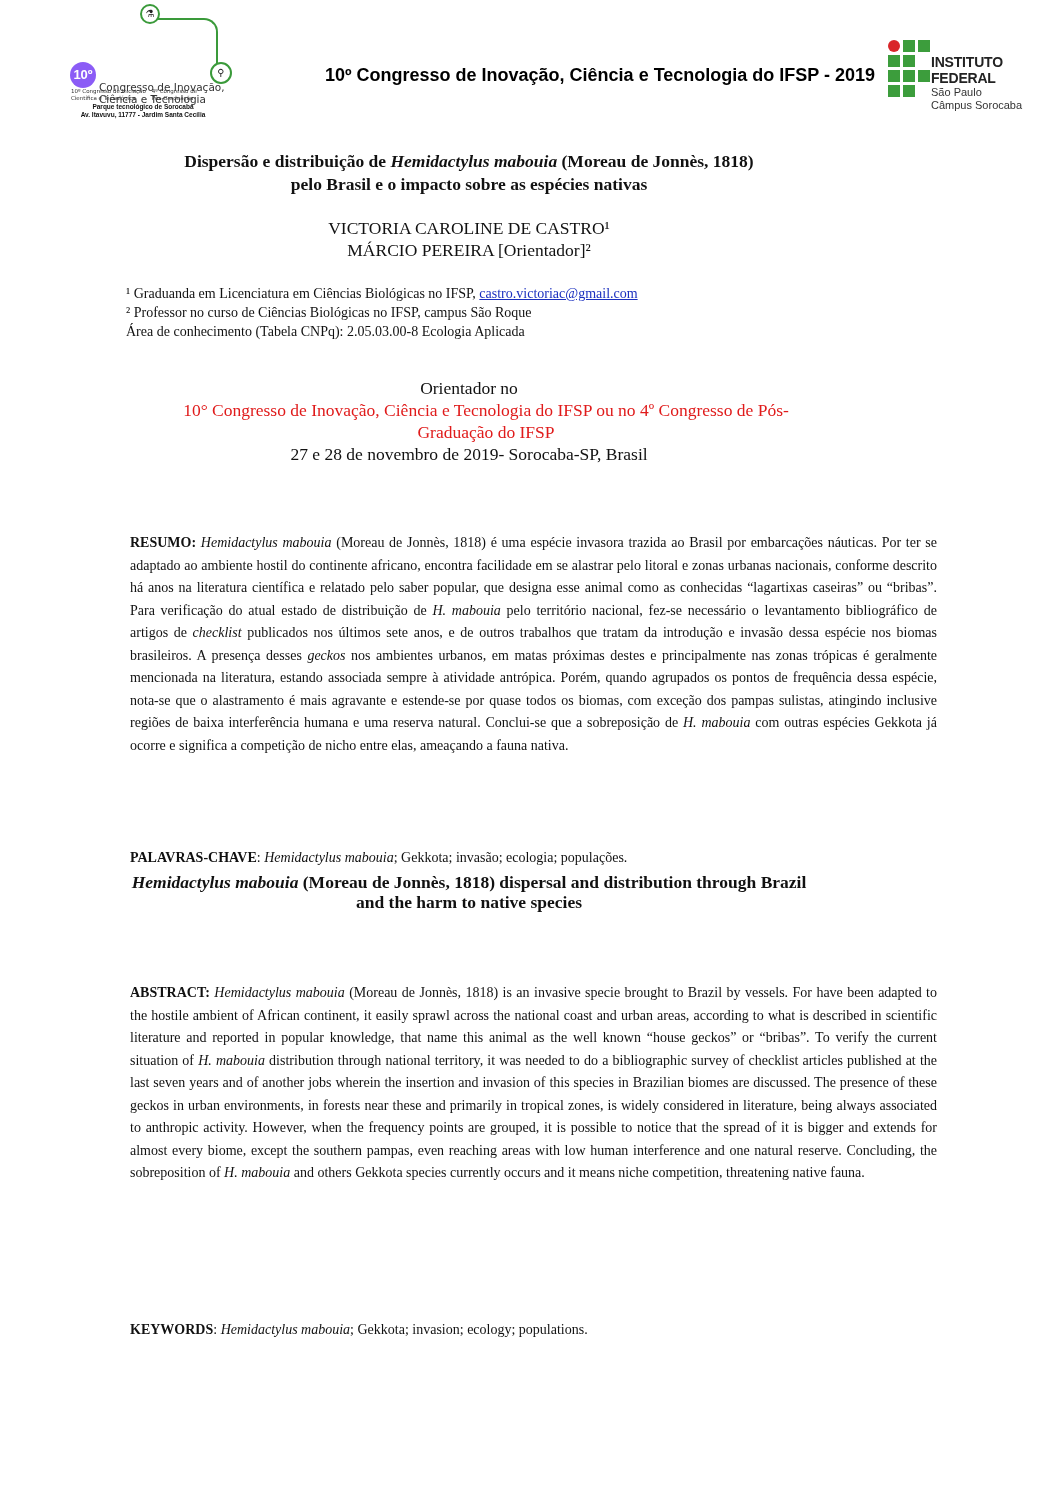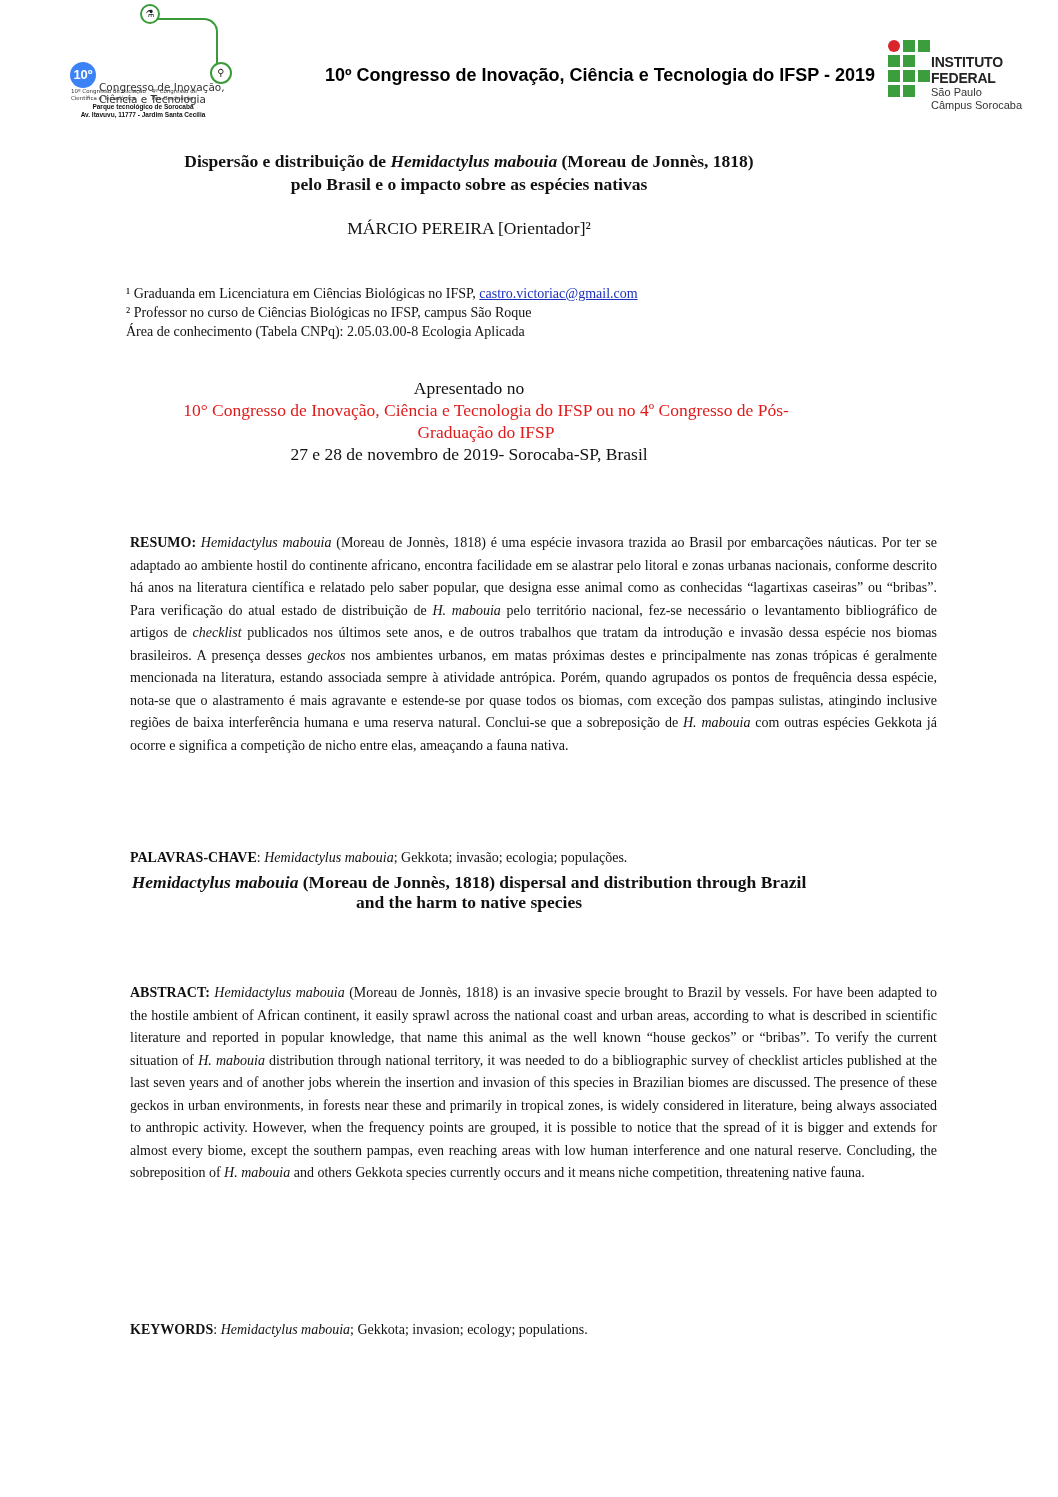--- a/index.html
+++ b/index.html
@@ -12,21 +12,21 @@
                    font-weight: bold; font-size: 40px; letter-spacing: 1px; color: #3a9a3a; line-height: 40px; }
     .conict-c { display: inline-block; width: 34px; height: 34px; border: 7px solid #3a9a3a; border-top-color: #e03030;
                 border-right-color: transparent; border-radius: 50%; box-sizing: border-box; vertical-align: -2px; margin-right: 2px; }
     .conict-circle { position: absolute; border: 2px solid #3a9a3a; border-radius: 50%; background: #fff;
                      font-family: "DejaVu Sans", sans-serif; font-size: 10px; color: #222; text-align: center; }
     .conict-circle.top { left: 104px; top: 0; width: 16px; height: 16px; line-height: 16px; }
     .conict-circle.right { left: 174px; top: 58px; width: 18px; height: 18px; line-height: 18px; }
     .conict-path { position: absolute; left: 118px; top: 14px; width: 62px; height: 46px;
                    border-top: 2px solid #3a9a3a; border-right: 2px solid #3a9a3a; border-radius: 0 14px 0 0; }
     .conict-10 { position: absolute; left: 34px; top: 58px; width: 26px; height: 26px; border-radius: 50%;
-                 background: #3b82f6; color: #fff; font-family: "Liberation Sans", sans-serif; font-weight: bold;
+                 background: #8b5cf6; color: #fff; font-family: "Liberation Sans", sans-serif; font-weight: bold;
                  font-size: 13px; line-height: 26px; text-align: center; }
     .conict-name { position: absolute; left: 63px; top: 57px; font-family: "DejaVu Sans", sans-serif; font-size: 10.5px;
                    line-height: 12px; color: #333; margin-top: 20px; }
     .conict-sub { position: absolute; left: 35px; top: 84px; font-family: "DejaVu Sans", sans-serif; font-size: 5.5px;
                   line-height: 6.5px; color: #333; display: flex; gap: 6px; }
     .conict-sub span { white-space: pre-line; }
     .conict-addr { position: absolute; left: 22px; top: 99px; width: 170px; text-align: center;
                    font-family: "Liberation Sans", sans-serif; font-weight: bold; font-size: 6.5px; line-height: 8px; color: #111; }
 
     .header-title { position: absolute; left: 300px; top: 64px; width: 600px; text-align: center;
@@ -106,31 +106,32 @@
     <div class="sub">Câmpus Sorocaba</div>
   </div>
 </div>
 
 <div class="center paper-title">
   <div><span>Dispersão e distribuição de </span><span class="i">Hemidactylus mabouia</span><span> (Moreau de Jonnès, 1818)</span></div>
   <div>pelo Brasil e o impacto sobre as espécies nativas</div>
 </div>
 
 <div class="center authors">
+  <div>VICTORIA CAROLINE DE CASTRO¹</div>
   <div>MÁRCIO PEREIRA [Orientador]²</div>
 </div>
 
 <div class="affil">
   <div><span>¹ Graduanda em Licenciatura em Ciências Biológicas no IFSP, </span><a>castro.victoriac@gmail.com</a></div>
   <div>² Professor no curso de Ciências Biológicas no IFSP, campus São Roque</div>
   <div>Área de conhecimento (Tabela CNPq): 2.05.03.00-8 Ecologia Aplicada</div>
 </div>
 
 <div class="center presented">
-  <div>Apresentado no</div>
+  <div>Orientador no</div>
   <span class="red">10° Congresso de Inovação, Ciência e Tecnologia do IFSP ou no 4º Congresso de Pós-Graduação do IFSP</span>
   <div>27 e 28 de novembro de 2019- Sorocaba-SP, Brasil</div>
 </div>
 
 <div class="para resumo">
   <b>RESUMO:</b>
   <i>Hemidactylus mabouia</i><span> (Moreau de Jonnès, 1818) é uma espécie invasora trazida ao Brasil por embarcações náuticas. Por ter se adaptado ao ambiente hostil do continente africano, encontra facilidade em se alastrar pelo litoral e zonas urbanas nacionais, conforme descrito há anos na literatura científica e relatado pelo saber popular, que designa esse animal como as conhecidas “lagartixas caseiras” ou “bribas”. Para verificação do atual estado de distribuição de </span><i>H. mabouia</i><span> pelo território nacional, fez-se necessário o levantamento bibliográfico de artigos de </span><i>checklist</i><span> publicados nos últimos sete anos, e de outros trabalhos que tratam da introdução e invasão dessa espécie nos biomas brasileiros. A presença desses </span><i>geckos</i><span> nos ambientes urbanos, em matas próximas destes e principalmente nas zonas trópicas é geralmente mencionada na literatura, estando associada sempre à atividade antrópica. Porém, quando agrupados os pontos de frequência dessa espécie, nota-se que o alastramento é mais agravante e estende-se por quase todos os biomas, com exceção dos pampas sulistas, atingindo inclusive regiões de baixa interferência humana e uma reserva natural. Conclui-se que a sobreposição de </span><i>H. mabouia</i><span> com outras espécies Gekkota já ocorre e significa a competição de nicho entre elas, ameaçando a fauna nativa.</span>
 </div>
 
 <div class="para palavras">

